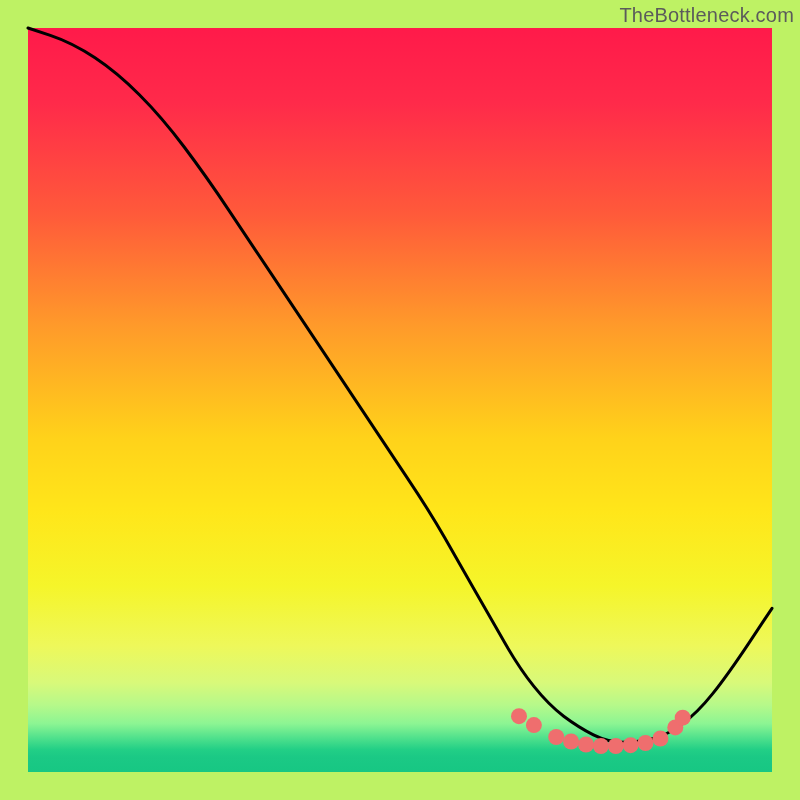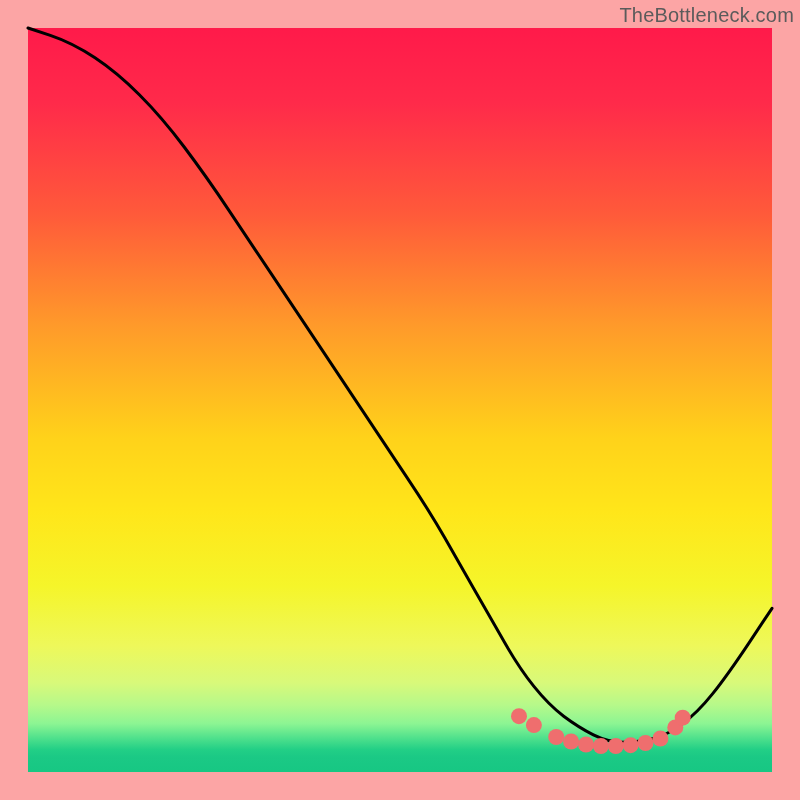--- a/index.html
+++ b/index.html
@@ -9,21 +9,21 @@
     height: 800px;
     background: #000;
     overflow: hidden;
   }
   .frame {
     position: absolute;
     left: 0;
     top: 0;
     width: 800px;
     height: 800px;
-    background: #fca5a5;
+    background: #bef264;
   }
   .plot {
     position: absolute;
     left: 28px;
     top: 28px;
     width: 744px;
     height: 744px;
     background: linear-gradient(
       to bottom,
       #ff1a4a 0%,

